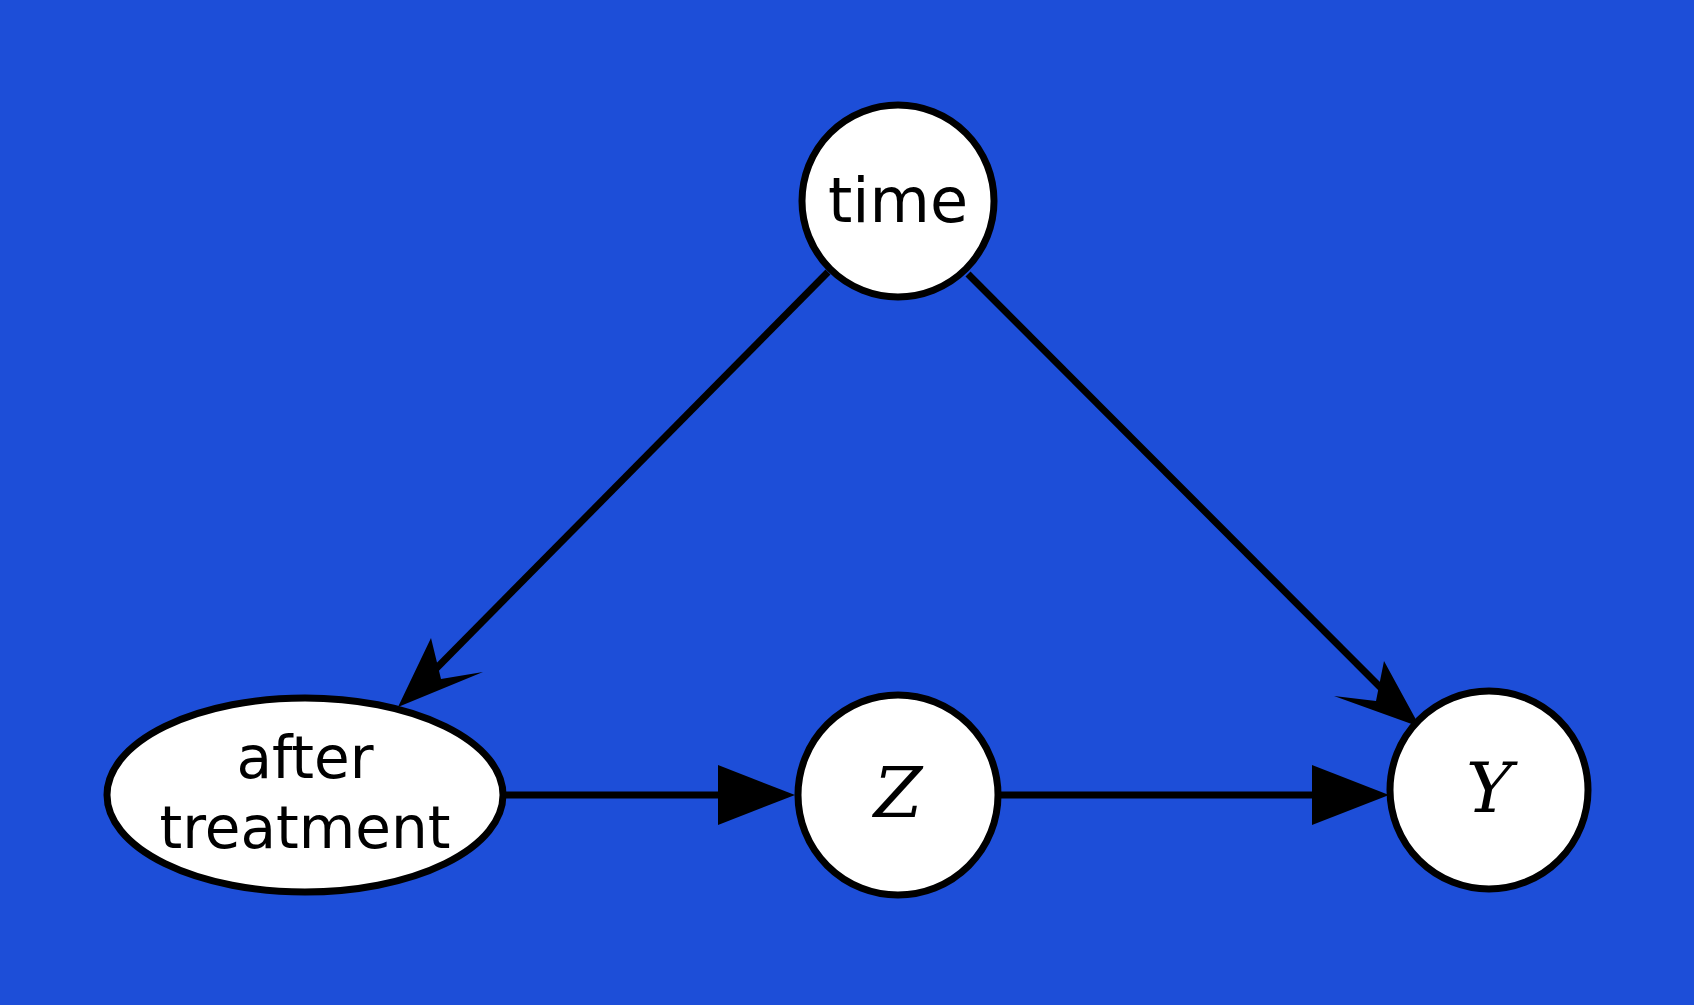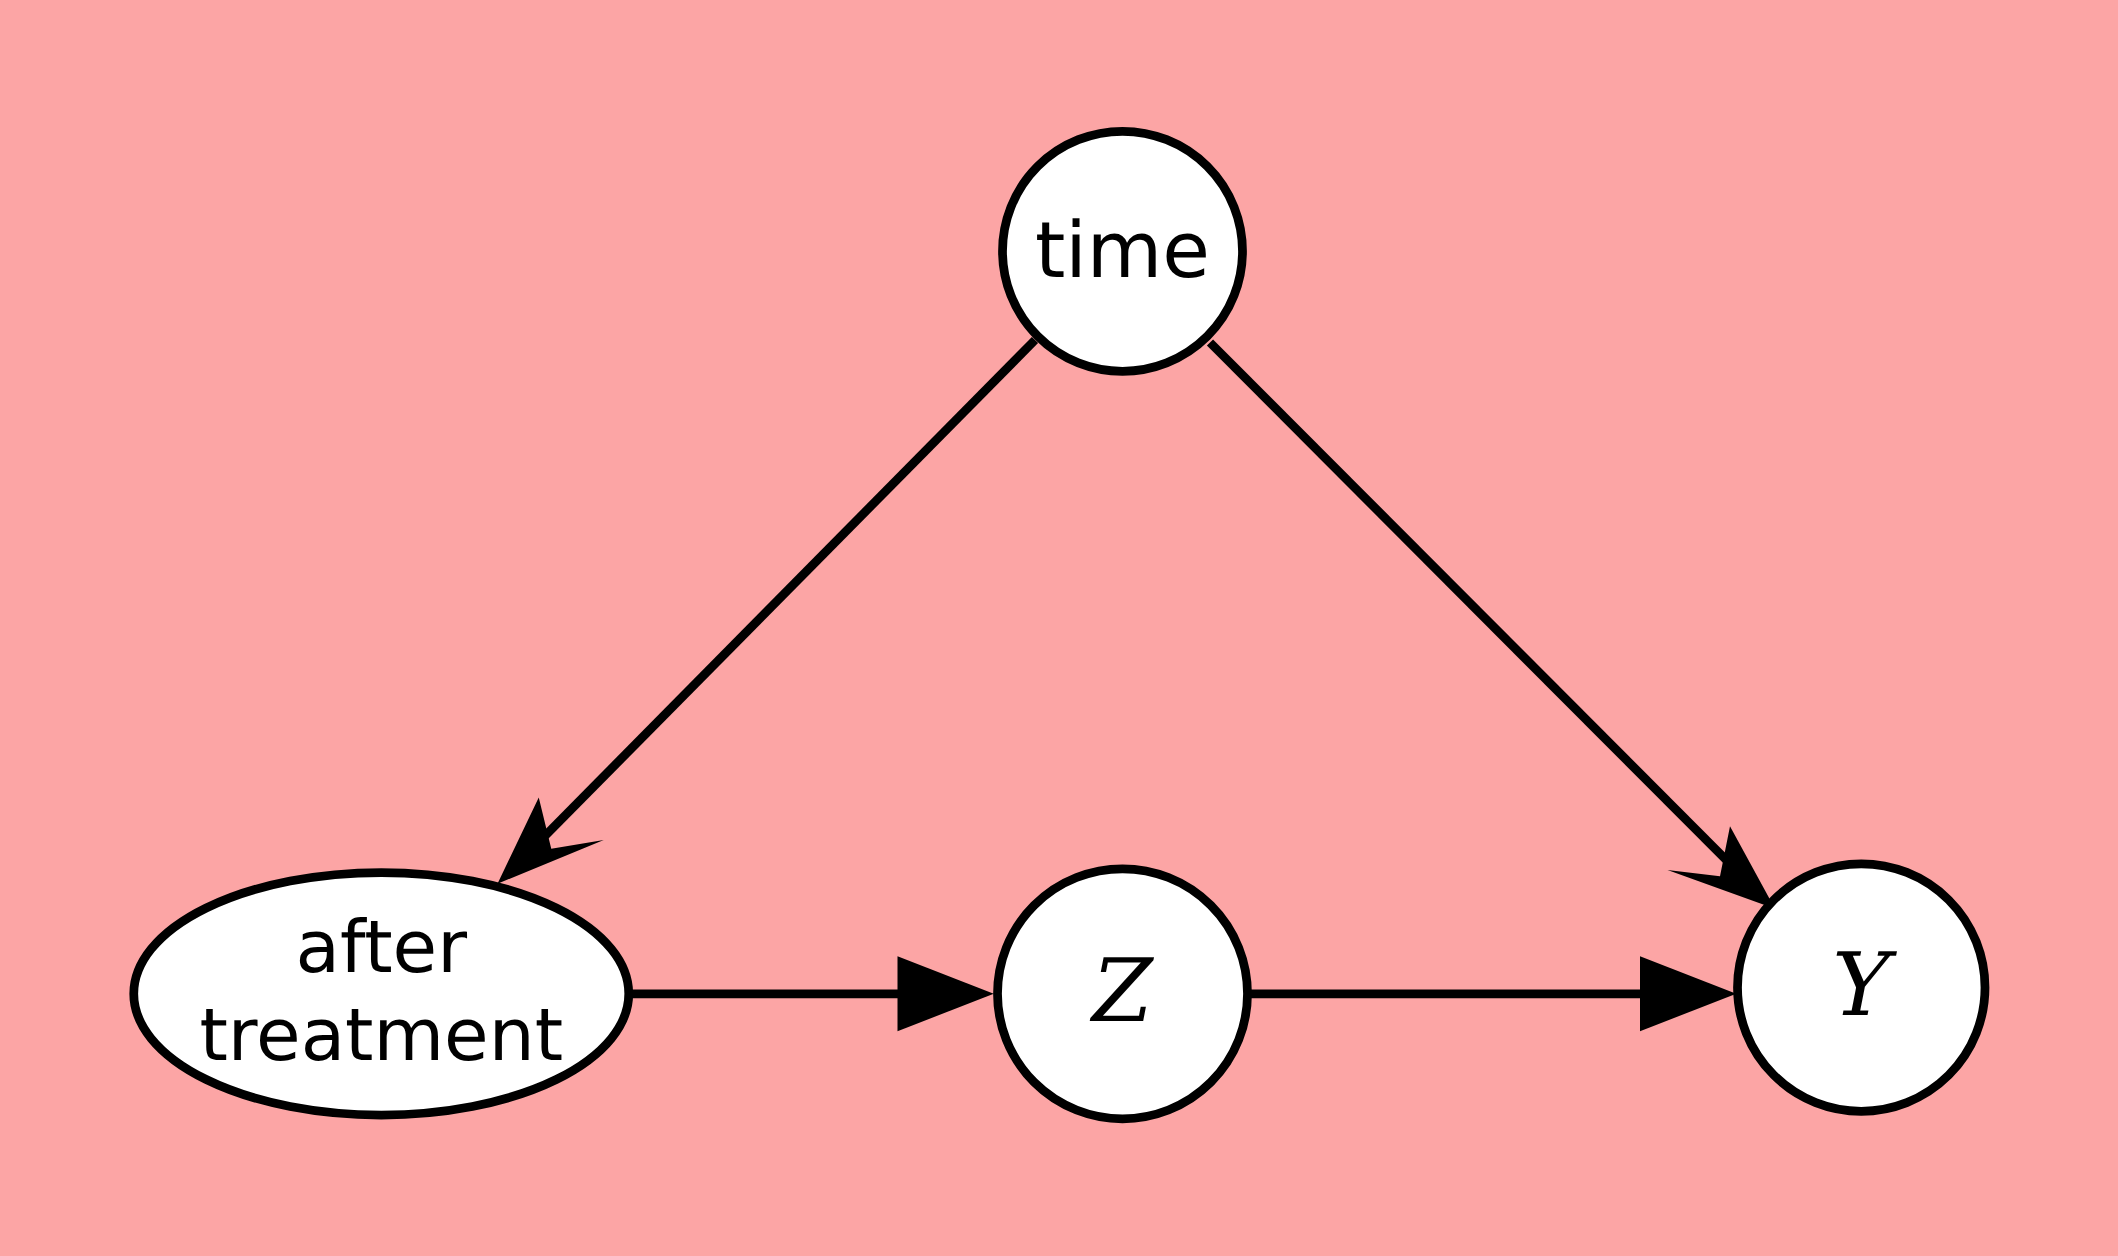--- a/index.html
+++ b/index.html
@@ -7,21 +7,21 @@
     padding: 0;
     background: #ffffff;
   }
   body {
     font-family: "DejaVu Sans", sans-serif;
   }
   #canvas-wrap {
     position: relative;
     width: 1694px;
     height: 1005px;
-    background: #fca5a5;
+    background: #1d4ed8;
     overflow: hidden;
   }
   svg#dag {
     position: absolute;
     left: 0;
     top: 0;
     width: 1694px;
     height: 1005px;
     display: block;
   }

